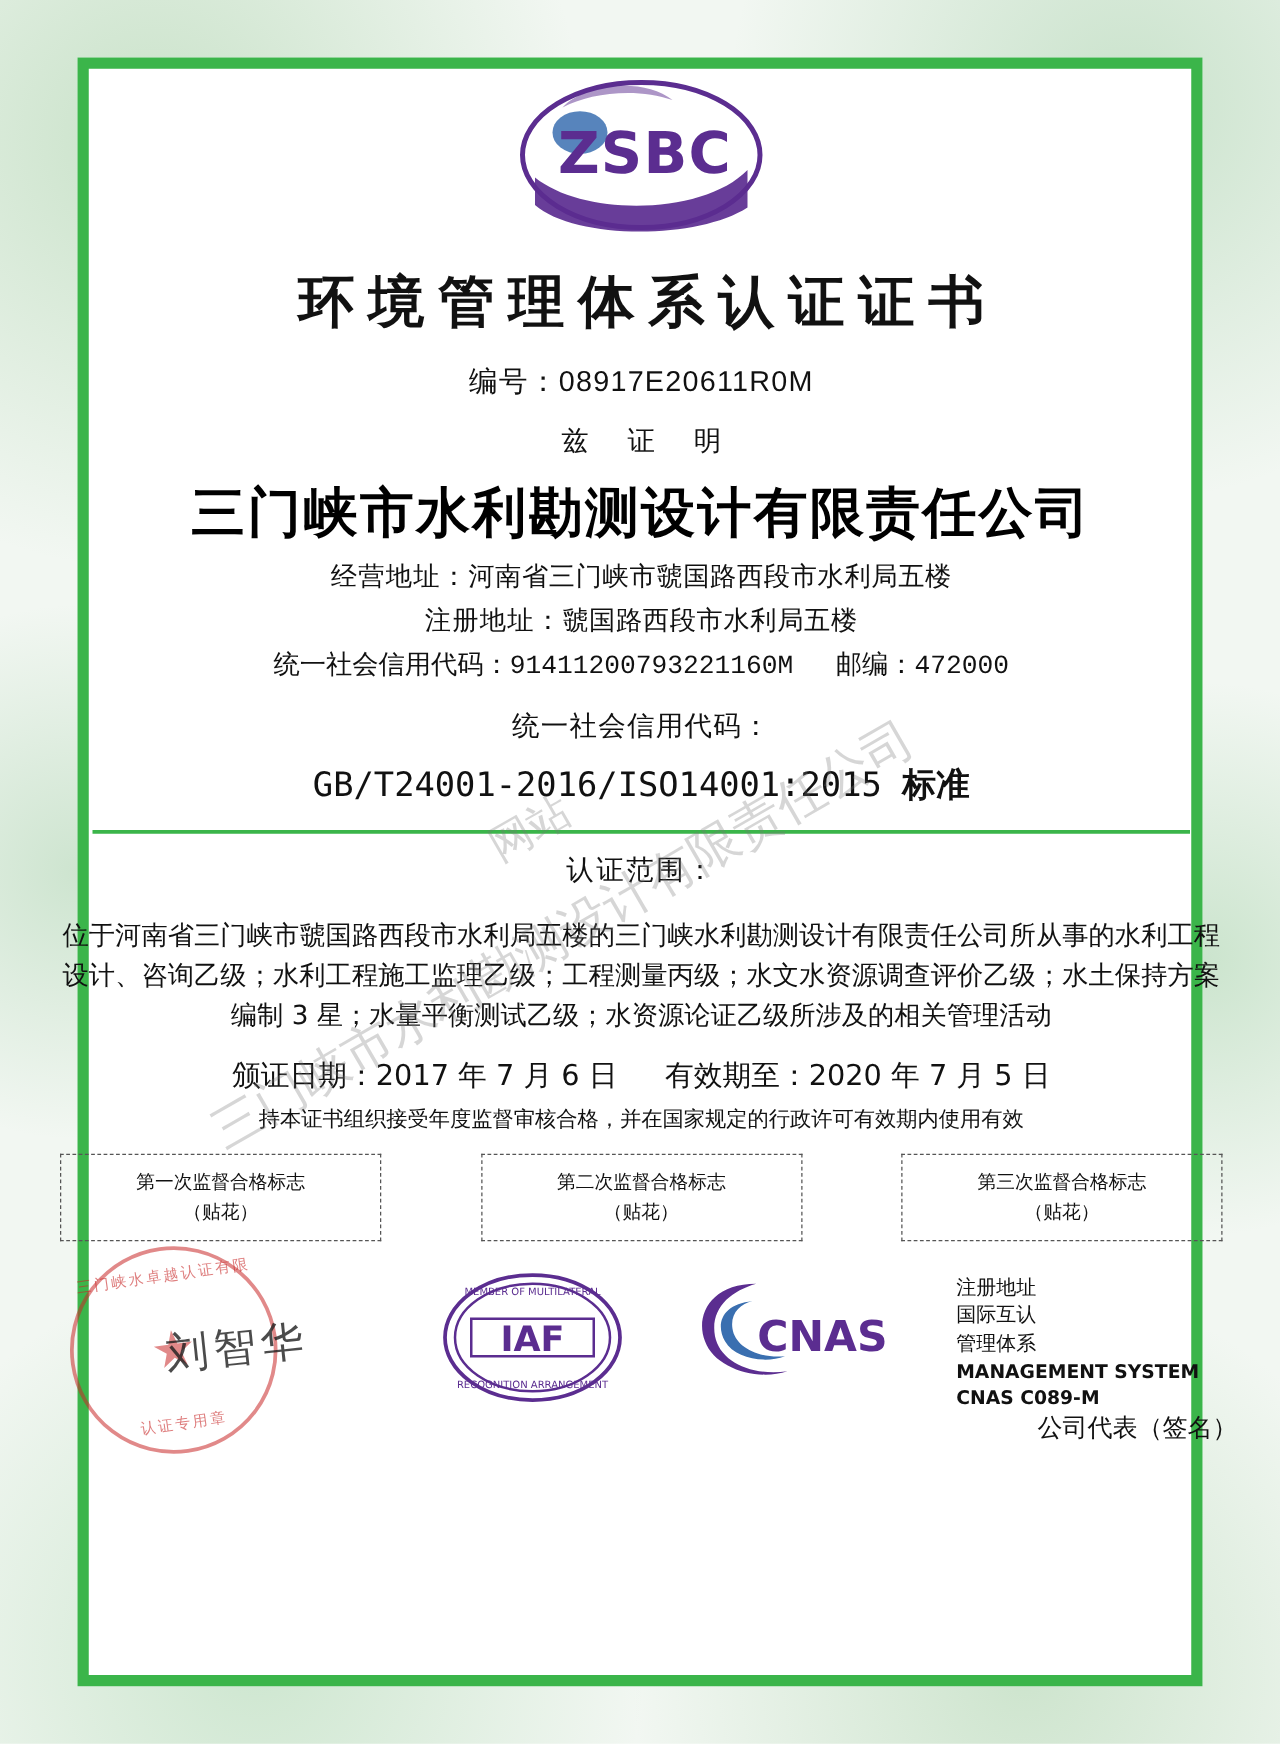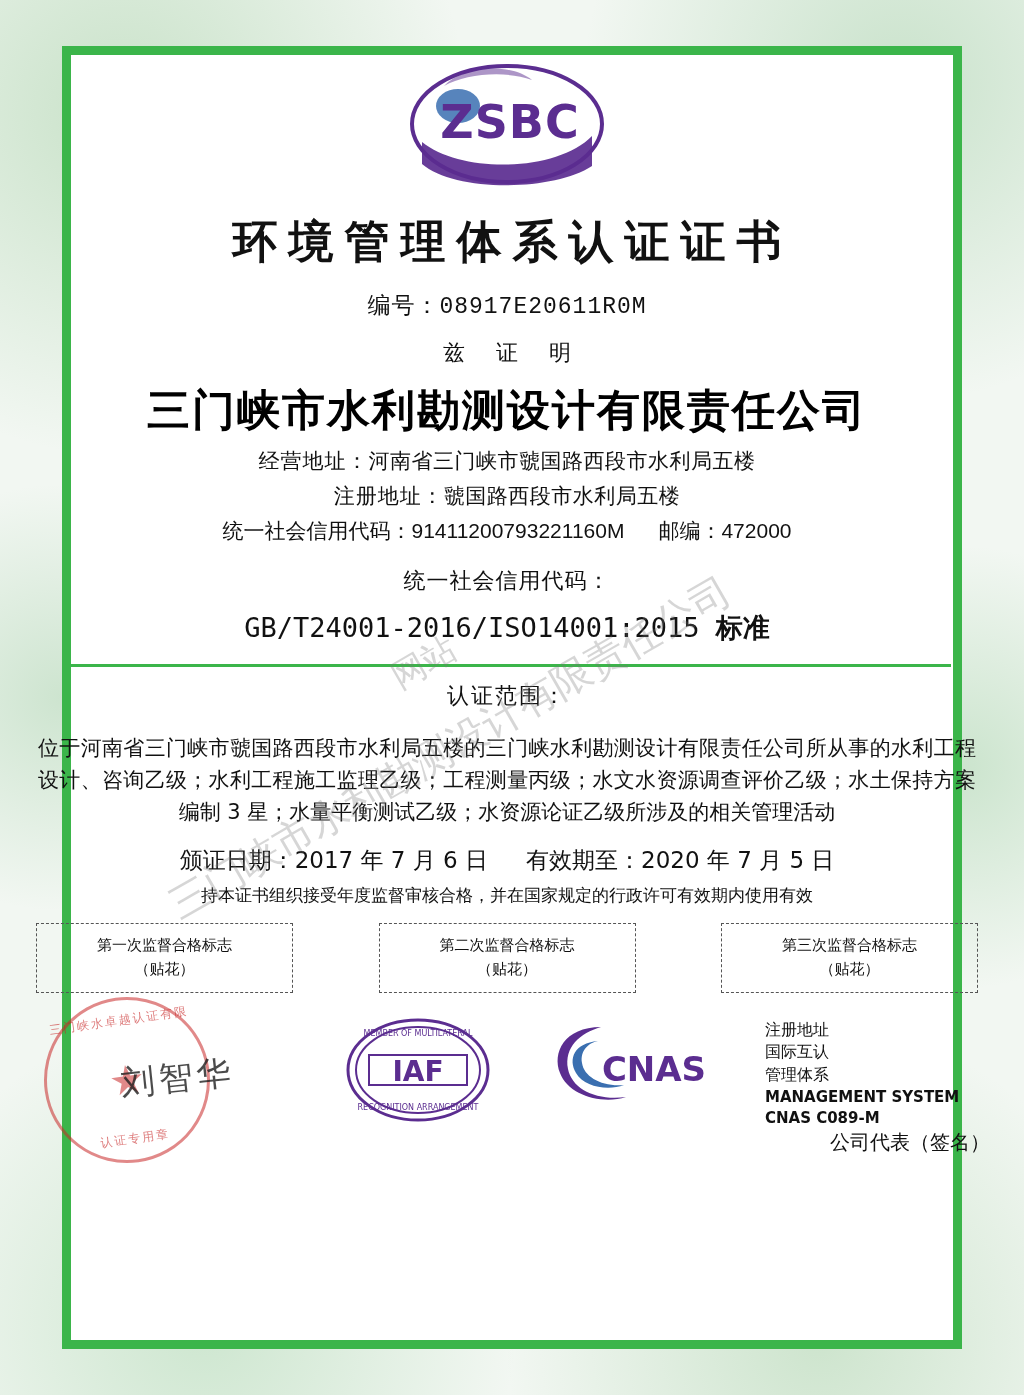--- a/index.html
+++ b/index.html
@@ -37,21 +37,21 @@
     right: 62px;
     bottom: 46px;
     border: 9px solid #3bb54a;
     background: #ffffff;
     box-sizing: border-box;
   }
 
   .inner {
     position: absolute;
     left: 0; top: 0; right: 0; bottom: 0;
-    padding: 24px 34px 10px 24px;
+    padding: 24px 34px 10px 36px;
     box-sizing: border-box;
     text-align: center;
     overflow: hidden;
   }
 
   
   .logo-wrap {
     margin-top: 22px;
     height: 160px;
     display: flex;
@@ -70,21 +70,21 @@
     text-indent: 11px;
   }
   .cert-number {
     margin-top: 18px;
     font-size: 23px;
     color: #111;
     letter-spacing: 1px;
     font-family: "DejaVu Sans", sans-serif;
   }
   .cert-number .num {
-    font-family: Liberation Mono, monospace;
+    font-family: Liberation Sans, sans-serif;
     letter-spacing: 1px;
   }
   .hereby {
     margin-top: 17px;
     font-size: 22px;
     letter-spacing: 12px;
     text-indent: 12px;
     color: #111;
     font-family: "DejaVu Sans", sans-serif;
   }
@@ -101,21 +101,21 @@
     font-size: 21px;
     color: #111;
     font-family: "DejaVu Sans", sans-serif;
     letter-spacing: 0.5px;
   }
   .addr-line .lbl { letter-spacing: 1px; }
   .credit-line {
     margin-top: 7px;
     font-size: 21px;
     color: #111;
-    font-family: Liberation Sans, sans-serif;
+    font-family: Liberation Mono, monospace;
   }
   .credit-line .gap { display: inline-block; width: 34px; }
 
   .conform {
     margin-top: 21px;
     font-size: 22px;
     color: #111;
     letter-spacing: 1px;
     font-family: "DejaVu Sans", sans-serif;
   }

